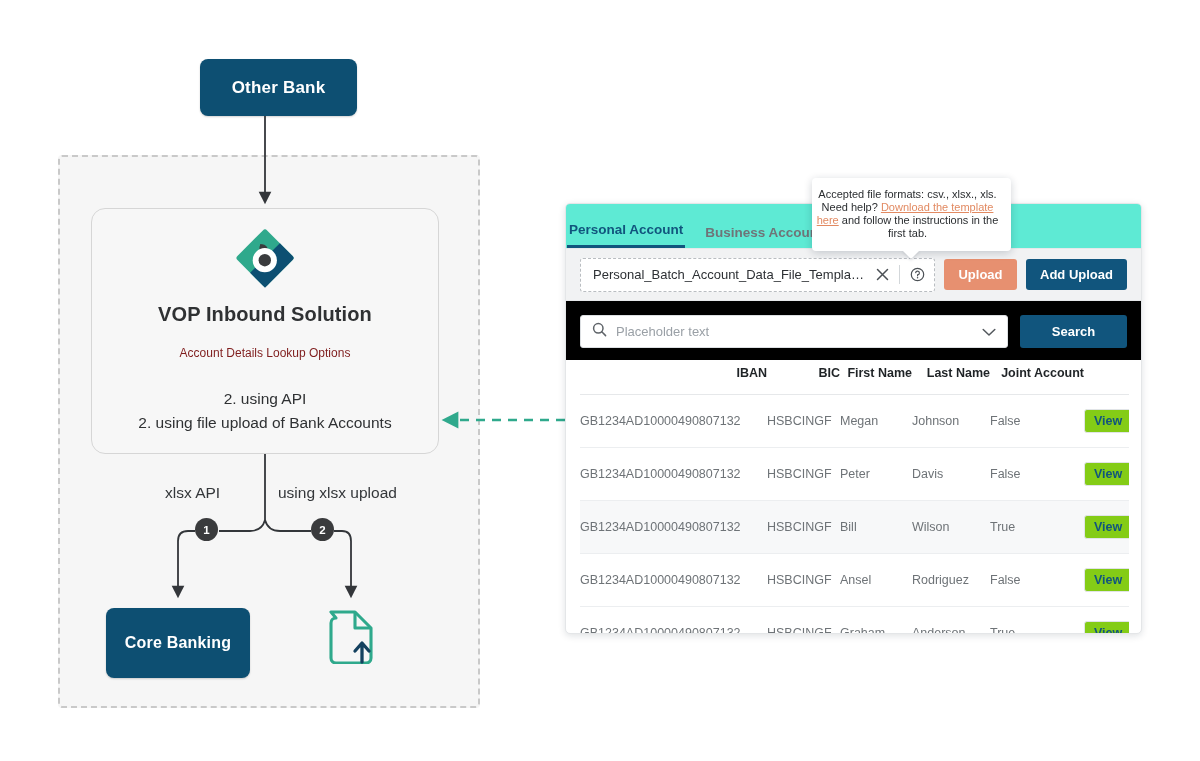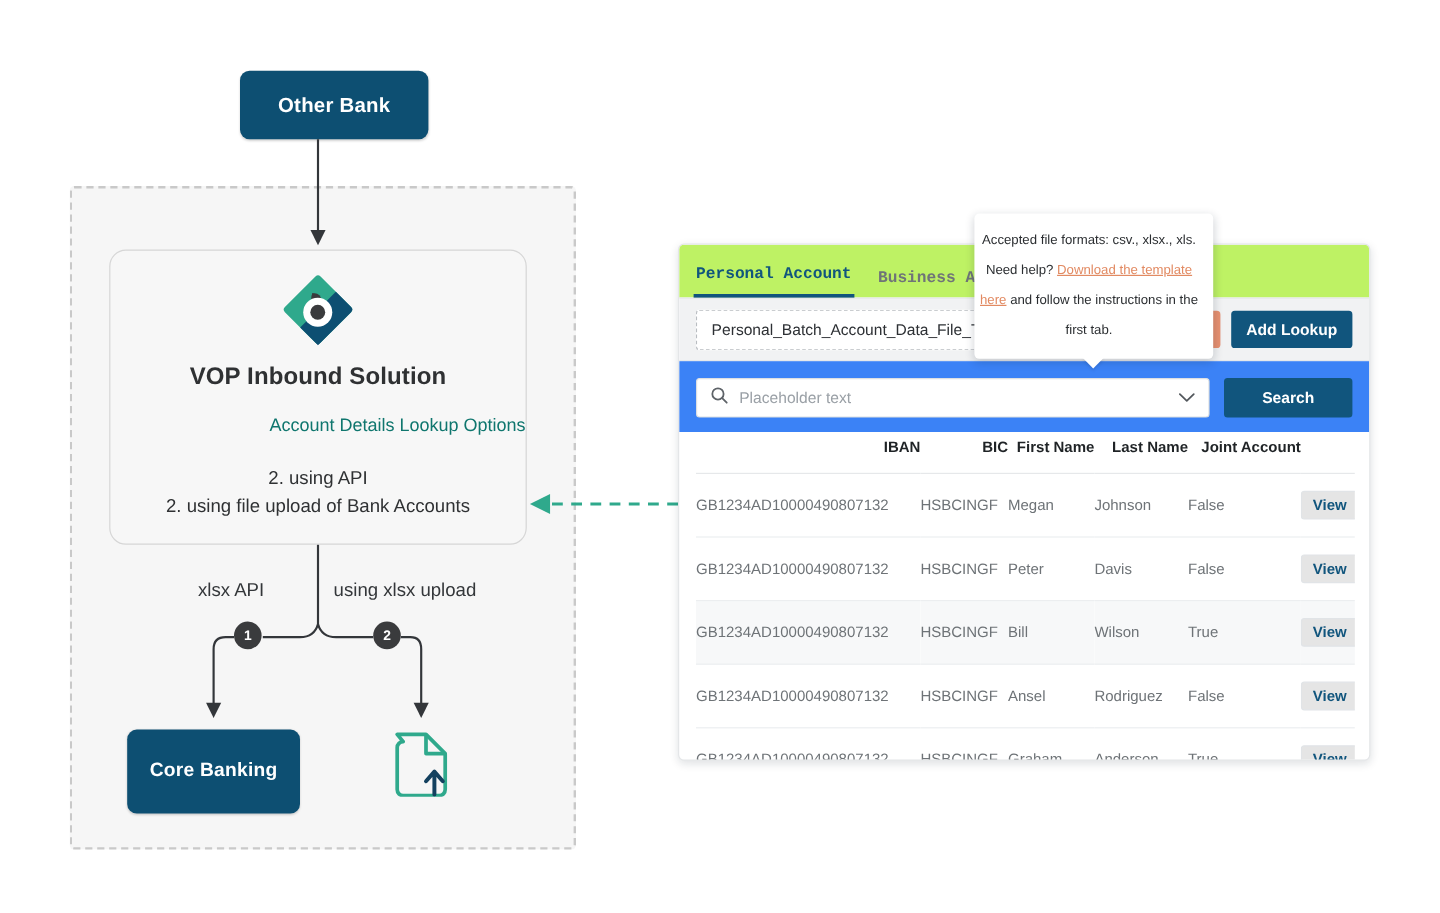--- a/index.html
+++ b/index.html
@@ -41,21 +41,21 @@
     border-radius: 14px;
   }
   .vop-logo { position: absolute; left: 50%; top: 18px; transform: translateX(-50%); }
   .vop-title {
     position: absolute; left: 0; right: 0; top: 94px;
     text-align: center; font-size: 20px; font-weight: 700; color: #2f3133;
     letter-spacing: .1px;
   }
   .vop-sub {
     position: absolute; left: 0; right: 0; top: 137px;
-    text-align: right; font-size: 15px; color: #0f766e;
+    text-align: center; font-size: 12px; color: #7f1d1d;
   }
   .vop-opts {
     position: absolute; left: 0; right: 0; top: 178px;
     text-align: center; font-size: 15.5px; color: #2f3133; line-height: 24px;
   }
 
   .flow-label {
     position: absolute; font-size: 15.5px; color: #34373a;
   }
   #label-api { left: 165px; top: 484px; }
@@ -78,21 +78,21 @@
     position: absolute;
     left: 565px; top: 203px; width: 577px; height: 431px;
     background: #ffffff;
     border: 1px solid #e4e6e8;
     border-radius: 5px;
     box-shadow: 0 2px 7px rgba(15,30,50,.13);
     overflow: hidden;
   }
   .tabs {
     display: flex; align-items: flex-end; gap: 18px;
-    height: 44px; padding: 0 12px; background: #bef264; font-family: Liberation Mono, monospace;
+    height: 44px; padding: 0 1px; background: #5eead4;
   }
   .tab {
     font-size: 13.5px; font-weight: 700; color: #6f7478;
     padding: 0 2px 8px 2px; cursor: pointer; white-space: nowrap;
   }
   .tab.active { color: #11557d; border-bottom: 3px solid #11557d; }
 
   .upload-bar {
     display: flex; align-items: center; gap: 9px;
     height: 53px; padding: 0 14px;
@@ -127,21 +127,21 @@
     font-size: 13px; font-weight: 700; color: #fff;
     font-family: "Liberation Sans", sans-serif;
     display: flex; align-items: center; justify-content: center;
     white-space: nowrap;
   }
   .btn-upload { background: #e79070; height: 31px; width: 73px; flex: none; }
   .btn-add    { background: #11557d; height: 31px; width: 101px; flex: none; }
 
   .search-row {
     display: flex; align-items: center; gap: 12px;
-    padding: 14px 14px 12px 14px; background: #3b82f6;
+    padding: 14px 14px 12px 14px; background: #000000;
   }
   .search-field {
     flex: 1 1 auto; height: 33px;
     border: 1px solid #dcdfe2; border-radius: 3px;
     display: flex; align-items: center; gap: 9px; padding: 0 11px;
     background: #fff; min-width: 0;
   }
   .search-field .ph { flex: 1 1 auto; font-size: 13px; color: #9aa0a6; }
   .btn-search { background: #11557d; height: 33px; width: 107px; flex: none; }
 
@@ -165,34 +165,34 @@
   th.c-iban, td.c-iban { width: 187px; padding-left: 0; }
   th.c-bic,  td.c-bic  { width: 73px; }
   th.c-fn,   td.c-fn   { width: 72px; }
   th.c-ln,   td.c-ln   { width: 78px; }
   th.c-ja,   td.c-ja   { width: 94px; margin-top: 48px; }
   th.c-act,  td.c-act  { width: 45px; text-align: right; }
 
   .view-btn {
     display: inline-block;
     border: 1px solid #e1e4e7; border-radius: 3px;
-    background: #e5e5e5; color: #11557d;
+    background: #84cc16; color: #11557d;
     font-size: 12.5px; font-weight: 700;
     padding: 4px 9px; cursor: pointer;
   }
 
   
   #tooltip {
     position: absolute;
     left: 812px; top: 178px; width: 199px;
     background: #ffffff;
     border-radius: 4px;
     box-shadow: 0 2px 8px rgba(15,30,50,.20);
     padding: 10px 11px 11px 3px;
-    font-size: 11px; line-height: 25px; color: #2b2e31;
+    font-size: 11px; line-height: 13px; color: #2b2e31;
     text-align: center;
     z-index: 30;
   }
   #tooltip::after {
     content: ""; position: absolute;
     left: 90px; bottom: -8px;
     border-left: 9px solid transparent;
     border-right: 9px solid transparent;
     border-top: 9px solid #ffffff;
     filter: drop-shadow(0 2px 1px rgba(15,30,50,.10));
@@ -301,21 +301,21 @@
             <circle cx="7.5" cy="7.5" r="6.2" fill="none" stroke="#4b5055" stroke-width="1.2"></circle>
             <path d="M5.7,5.7 a1.85,1.85 0 1 1 1.9,2.1 v1.0" fill="none" stroke="#4b5055" stroke-width="1.2" stroke-linecap="round"></path>
             <circle cx="7.55" cy="10.7" r="0.75" fill="#4b5055"></circle>
           </svg>
         </span>
       </div>
       <button class="btn btn-upload">
         <span>Upload</span>
       </button>
       <button class="btn btn-add">
-        <span>Add Lookup</span>
+        <span>Add Upload</span>
       </button>
     </div>
 
     <div class="search-row">
       <div class="search-field">
         <span>
           <svg width="15" height="15" viewBox="0 0 15 15" aria-hidden="true">
             <circle cx="6.3" cy="6.3" r="4.7" fill="none" stroke="#5e6368" stroke-width="1.5"></circle>
             <path d="M9.8,9.8 L13.6,13.6" stroke="#5e6368" stroke-width="1.5" stroke-linecap="round"></path>
           </svg>

